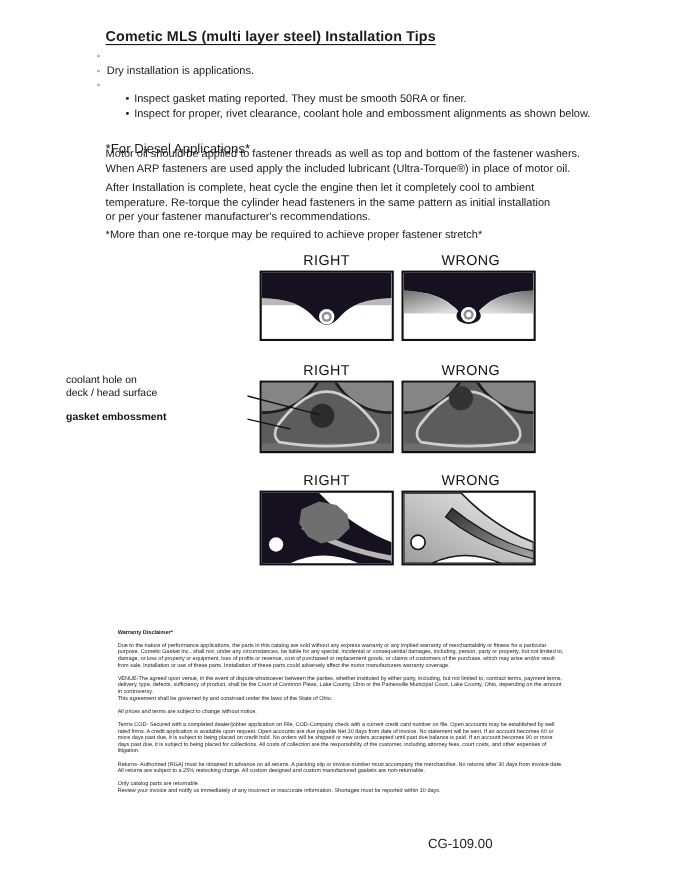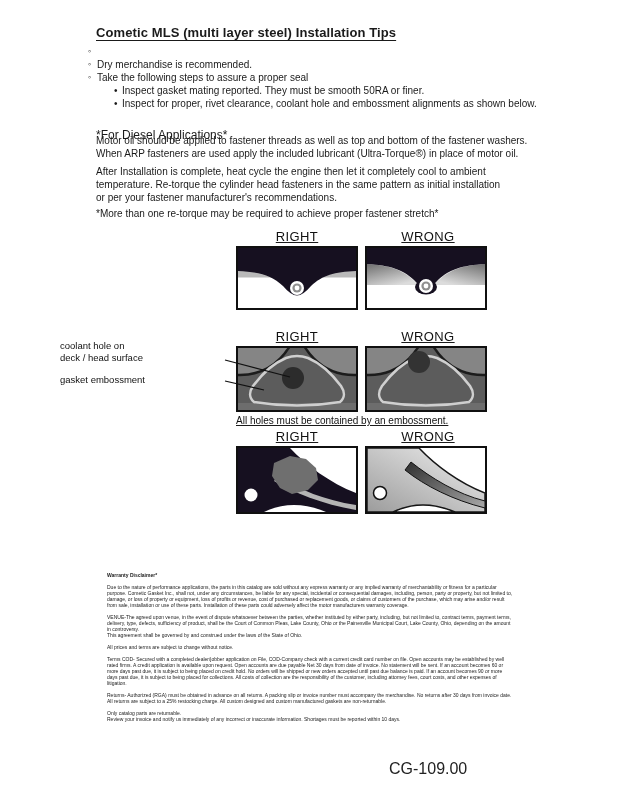--- a/index.html
+++ b/index.html
@@ -15,65 +15,64 @@
   .b-marker{width:9px;font-size:9px;flex:0 0 auto;}
   .b-sub{margin-left:26px;}
   .b-sub .b-marker{width:8px;font-size:10px;}
   
   #diesel-h{left:96px;top:128px;font-size:12px;font-weight:normal;}
   .para{left:96px;width:452px;font-size:10px;line-height:13.2px;white-space:pre-line;}
   #d-para1{top:134px;}
   #d-para2{top:165px;}
   #d-note{top:207px;}
   
-  .diag{width:253px;text-decoration:underline;}
+  .diag{width:253px;}
   .diag-headers{display:flex;font-size:13px;letter-spacing:.4px;color:#111;}
   .diag-headers div{width:122px;text-align:center;}
   .diag-headers div+div{margin-left:9px;text-align:center;}
   .diag-boxes{display:flex;margin-top:2px;}
   .dbox{width:122px;height:64px;border:2px solid #101010;box-sizing:border-box;background:#fff;}
   .dbox+.dbox{margin-left:7px;}
   .dbox svg{display:block;width:100%;height:100%;}
   .dcaption{margin-top:3px;font-size:10px;line-height:11.5px;white-space:pre-line;color:#111;width:260px;}
   #diag1{left:236px;top:229px;}
   #diag2{left:236px;top:329px;}
   #diag2 .dbox{height:66px;}
   #diag3{left:236px;top:429px;}
   #diag3 .dbox{height:68px;}
   
   .d2-label{font-size:9.5px;line-height:11.5px;text-align:left;width:162px;left:60px;
             white-space:pre-line;color:#111;}
   #d2-label1{top:340px;}
-  #d2-label2{top:374px;}
+  #d2-label2{top:374px;font-weight:bold;}
   #d2-lines{left:0;top:329px;width:618px;height:100px;pointer-events:none;z-index:5;}
   
   #disclaimer{left:107px;top:572px;width:407px;font-size:5px;line-height:6px;color:#222;}
   #disclaimer .dp{margin:0 0 6px 0;white-space:pre-line;}
   #disc-head{font-weight:bold;margin:0 0 6px 0;}
   
-  #pagecode{left:389px;top:760px;font-size:16px;color:#222;}
+  #pagecode{left:389px;top:760px;font-size:12px;color:#222;}
 </style>
 </head>
 <body>
 
 <div id="page">
 
   <div class="abs" id="title">Cometic MLS (multi layer steel) Installation Tips</div>
 
   <div class="abs" id="bullets">
     <div class="b-item">
       <span class="b-marker">◦</span>
     </div>
     <div class="b-item">
       <span class="b-marker">◦</span>
-      <span>Dry merchandise is recommended.</span>
+      <span>Dry installation is applications.</span>
     </div>
     <div class="b-item">
       <span class="b-marker">◦</span>
-      <span>Take the following steps to assure a proper seal</span>
     </div>
     <div class="b-item b-sub">
       <span class="b-marker">•</span>
       <span>Inspect gasket mating reported.  They must be smooth 50RA or finer.</span>
     </div>
     <div class="b-item b-sub">
       <span class="b-marker">•</span>
       <span>Inspect for proper, rivet clearance, coolant hole and embossment alignments as shown below.</span>
     </div>
   </div>
@@ -155,21 +154,20 @@
         <svg viewBox="0 0 118 62">
           <rect width="118" height="62" fill="#5c5c5c"></rect>
           <circle cx="2" cy="-30" r="57" fill="#858585" stroke="#1c1c1c" stroke-width="2.5"></circle>
           <circle cx="116" cy="-30" r="57" fill="#858585" stroke="#1c1c1c" stroke-width="2.5"></circle>
           <rect y="55" width="118" height="7" fill="#6d6d6d"></rect>
           <path d="M16,54 C11,50 11,44 15,38 C24,26 36,15 48,10 Q59,6 70,10 C82,15 94,26 103,38 C107,44 107,50 102,54 C75,58.5 43,58.5 16,54 Z" fill="none" stroke="#cfcfcf" stroke-width="2.5"></path>
           <circle cx="52" cy="14" r="11" fill="#333333"></circle>
         </svg>
       </div>
     </div>
-    <div class="dcaption">All holes must be contained by an embossment.</div>
   </div>
 
   <div class="abs diag" id="diag3">
     <div class="diag-headers">
       <div>RIGHT</div>
       <div>WRONG</div>
     </div>
     <div class="diag-boxes">
       <div class="dbox">
         <svg viewBox="0 0 118 64">

